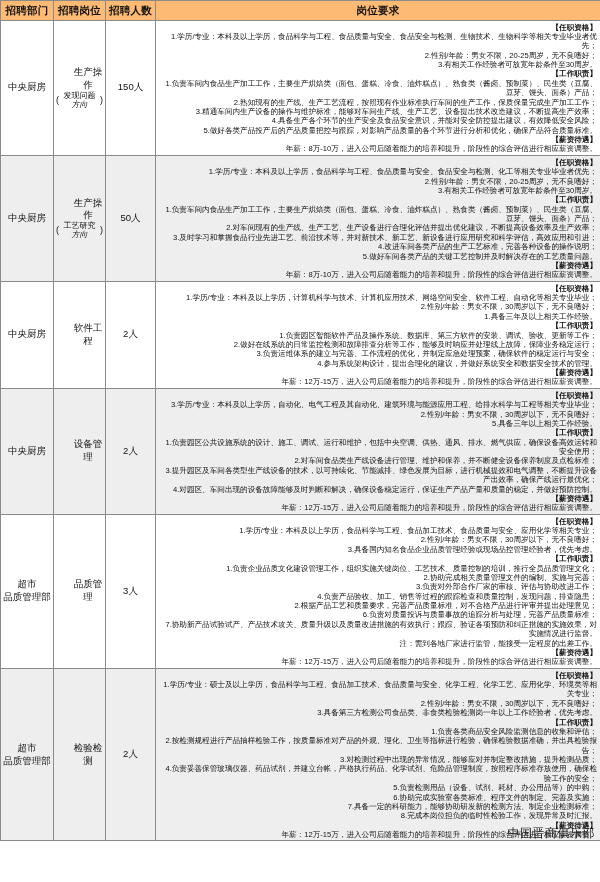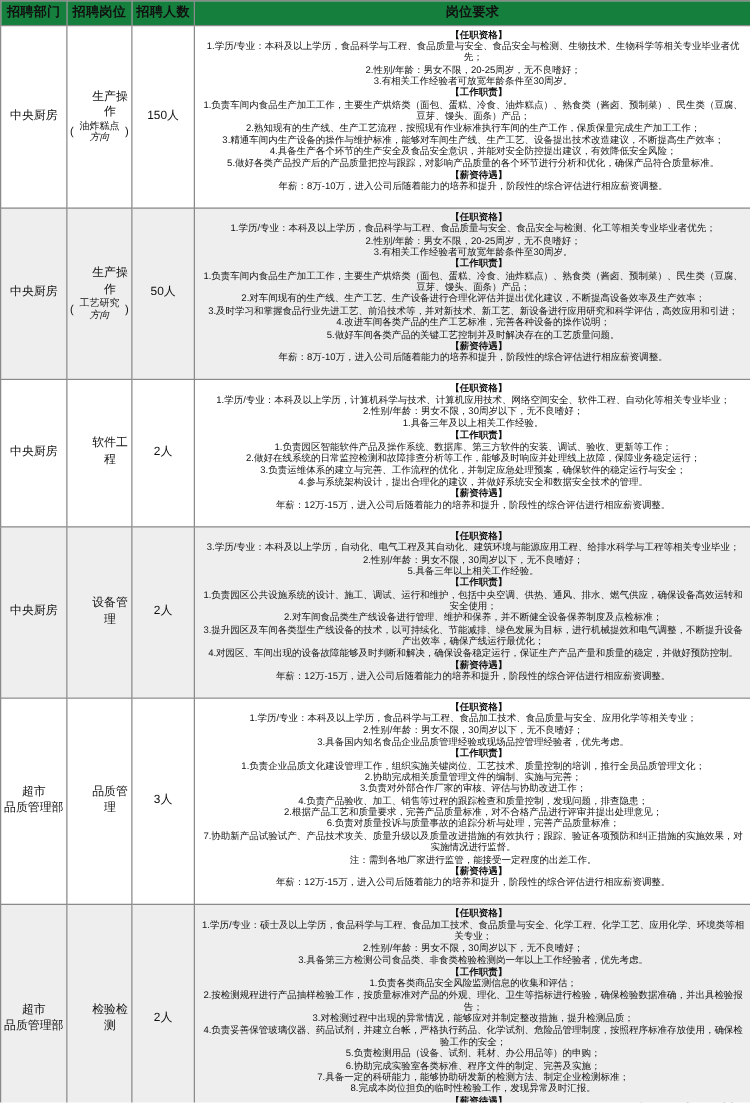--- a/index.html
+++ b/index.html
@@ -24,21 +24,21 @@
   #recruit-table col.c-count { width: 50px; }
   #recruit-table col.c-req   { width: 445px; }
 
   #recruit-table th,
   #recruit-table td {
     border: 1px solid #8a8a8a;
     vertical-align: middle;
     box-sizing: border-box;
   }
   thead th {
-    background: #15803d;
+    background: #fdba74;
     font-size: 10.5px;
     font-weight: bold;
     text-align: center;
     padding: 3px 1px;
     letter-spacing: 0.2px;
     line-height: 1.2;
   }
   tbody tr.stripe > td { background: #eeeeee; }
   tbody tr.plain  > td { background: #ffffff; }
 
@@ -63,24 +63,24 @@
     top: 50%;
     transform: translateY(-50%);
     font-size: 9px;
   }
   td.post .post-sub .paren-l { left: 1px; }
   td.post .post-sub .paren-r { right: 1px; }
   td.post .post-sub .sub-a { display: block; }
   td.post .post-sub .sub-b { display: block; font-style: italic; }
 
   td.req {
-    padding: 2px 3px 12px 4px;
+    padding: 2px 3px 1px 4px;
     font-size: 7.6px;
     line-height: 1.235;
-    text-align: center;
+    text-align: right;
     vertical-align: top;
   }
   td.req .sec {
     font-weight: bold;
     padding-left: 9px;
     display: block;
   }
   td.req .ln {
     display: block;
     text-indent: 0;
@@ -117,21 +117,21 @@
       <th>岗位要求</th>
     </tr>
   </thead>
   <tbody id="tbody">
       <tr class="plain">
         <td class="dept">中央厨房</td>
         <td class="post">
           <span class="post-main">生产操作</span>
           <span class="post-sub">
             <span class="paren-l">(</span>
-            <span class="sub-a">油炸糕点</span>
+            <span class="sub-a">发现问题</span>
             <span class="sub-b">方向</span>
             <span class="paren-r">)</span>
           </span>
         </td>
         <td class="count">150人</td>
         <td class="req">
           <span class="sec">【任职资格】</span>
           <span class="ln">1.学历/专业：本科及以上学历，食品科学与工程、食品质量与安全、食品安全与检测、生物技术、生物科学等相关专业毕业者优先；</span>
           <span class="ln">2.性别/年龄：男女不限，20-25周岁，无不良嗜好；</span>
           <span class="ln">3.有相关工作经验者可放宽年龄条件至30周岁。</span>

